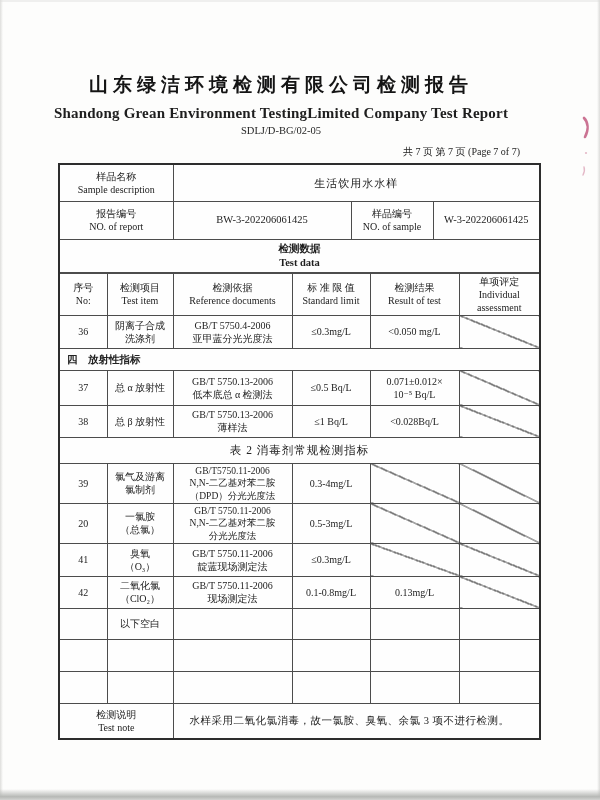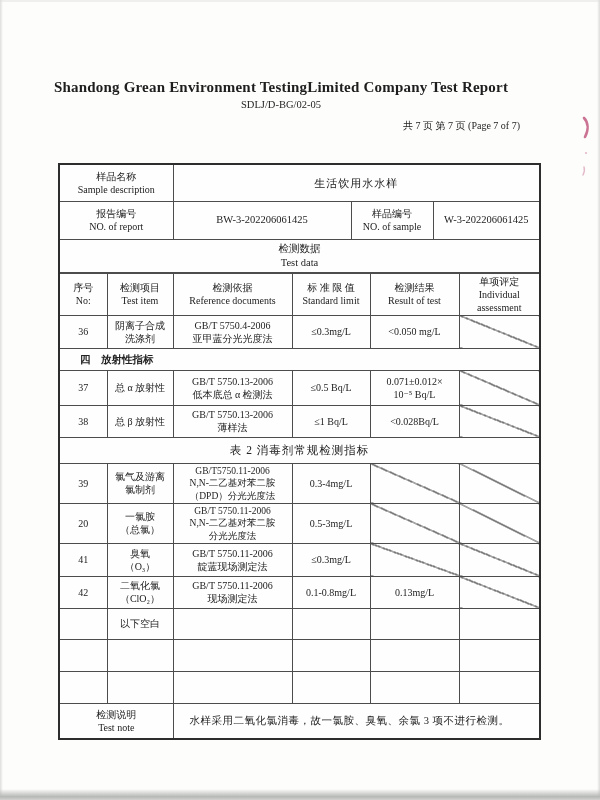--- a/index.html
+++ b/index.html
@@ -33,43 +33,44 @@
     color:#222;
   }
   
   table tr td:first-child{border-left:none;}
   table tr td:last-child{border-right:none;}
   .t-top tr:first-child td{border-top:none;}
   .t-main tr:last-child td{border-bottom:none;}
   .t-title{
     border-bottom:1px solid #4c4c4c;
     font-size:10.5px;line-height:1.35;text-align:center;
-    padding:2px 0;white-space:pre-line;
-  }
-  .sec-left{text-align:left;font-weight:bold;padding-left:20px;font-size:10.5px;}
+    padding:2px 0;white-space:pre-line;font-weight:bold;
+  }
+  .sec-left{text-align:left;font-weight:bold;padding-left:7px;font-size:10.5px;}
   .sec-center{text-align:center;font-weight:normal;font-size:11.5px;letter-spacing:1px;}
   .note-text{text-align:left;padding-left:16px;font-size:10.5px;letter-spacing:.5px;}
   .slash{
     background-image:linear-gradient(to top right,
       rgba(0,0,0,0) calc(50% - 0.6px),
       #4c4c4c calc(50% - 0.6px),
       #4c4c4c calc(50% + 0.6px),
       rgba(0,0,0,0) calc(50% + 0.6px));
   }
   .pink-mark{position:absolute;left:576px;top:110px;}
 </style>
 </head>
 <body>
 
 <div class="edge-top"></div>
 <div class="edge-left"></div>
 <div class="edge-right"></div>
 <div class="edge-bottom"></div>
 
 <div class="header">
+  <h1 class="title-cn">山东绿洁环境检测有限公司检测报告</h1>
   <h2 class="title-en">Shandong Grean Environment TestingLimited Company Test Report</h2>
   <div class="doc-code">SDLJ/D-BG/02-05</div>
   <div class="page-info">共 7 页  第 7 页  (Page 7 of 7)</div>
 </div>
 
 <div class="tbl-wrap">
 
   <table class="t-top">
     <colgroup>
         <col style="width:113px">

